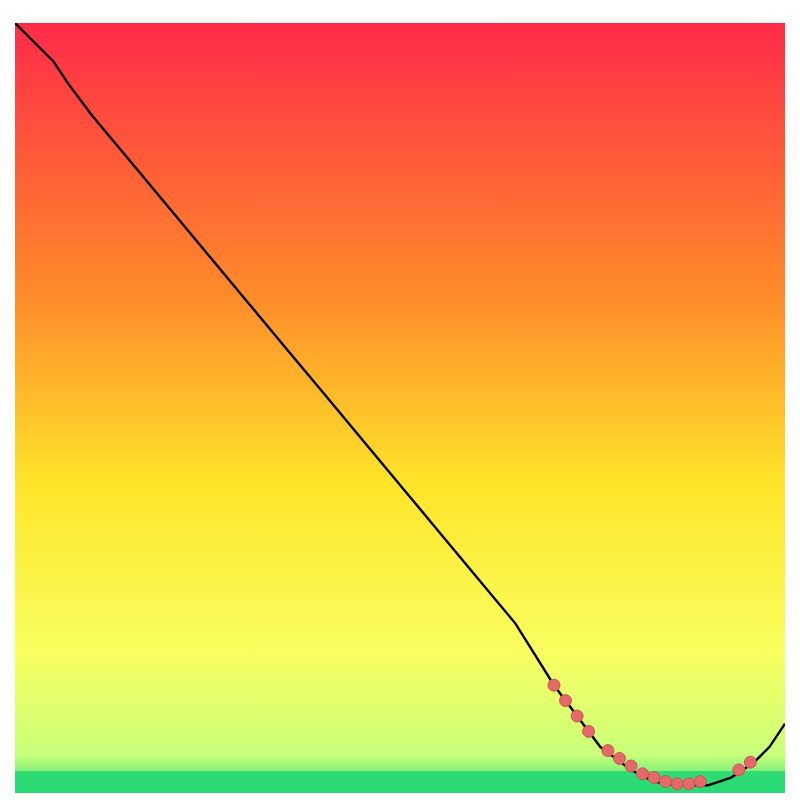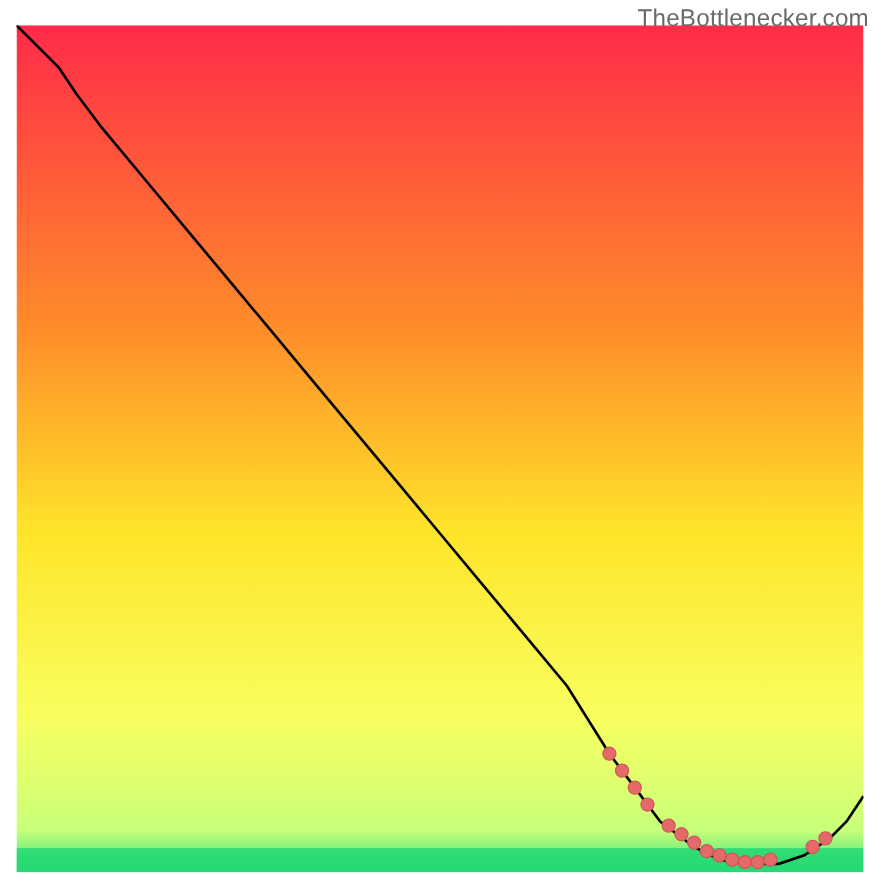--- a/index.html
+++ b/index.html
@@ -37,21 +37,20 @@
     display: block;
     width: 100%;
     height: 100%;
   }
 </style>
 </head>
 <body>
 
 <div class="canvas">
 
-  <div class="watermark">TheBottlenecker.com</div>
 
   <div class="plot-area">
     <svg viewBox="0 0 770 770" preserveAspectRatio="none">
       <defs>
         <linearGradient id="bg-grad" x1="0" y1="0" x2="0" y2="1">
           <stop id="g-stop-0" offset="0%" stop-color="#ff2b49"></stop>
           <stop id="g-stop-1" offset="35%" stop-color="#ff8a2a"></stop>
           <stop id="g-stop-2" offset="60%" stop-color="#ffe52a"></stop>
           <stop id="g-stop-3" offset="82%" stop-color="#f8ff60"></stop>
           <stop id="g-stop-4" offset="95%" stop-color="#c9ff7a"></stop>

